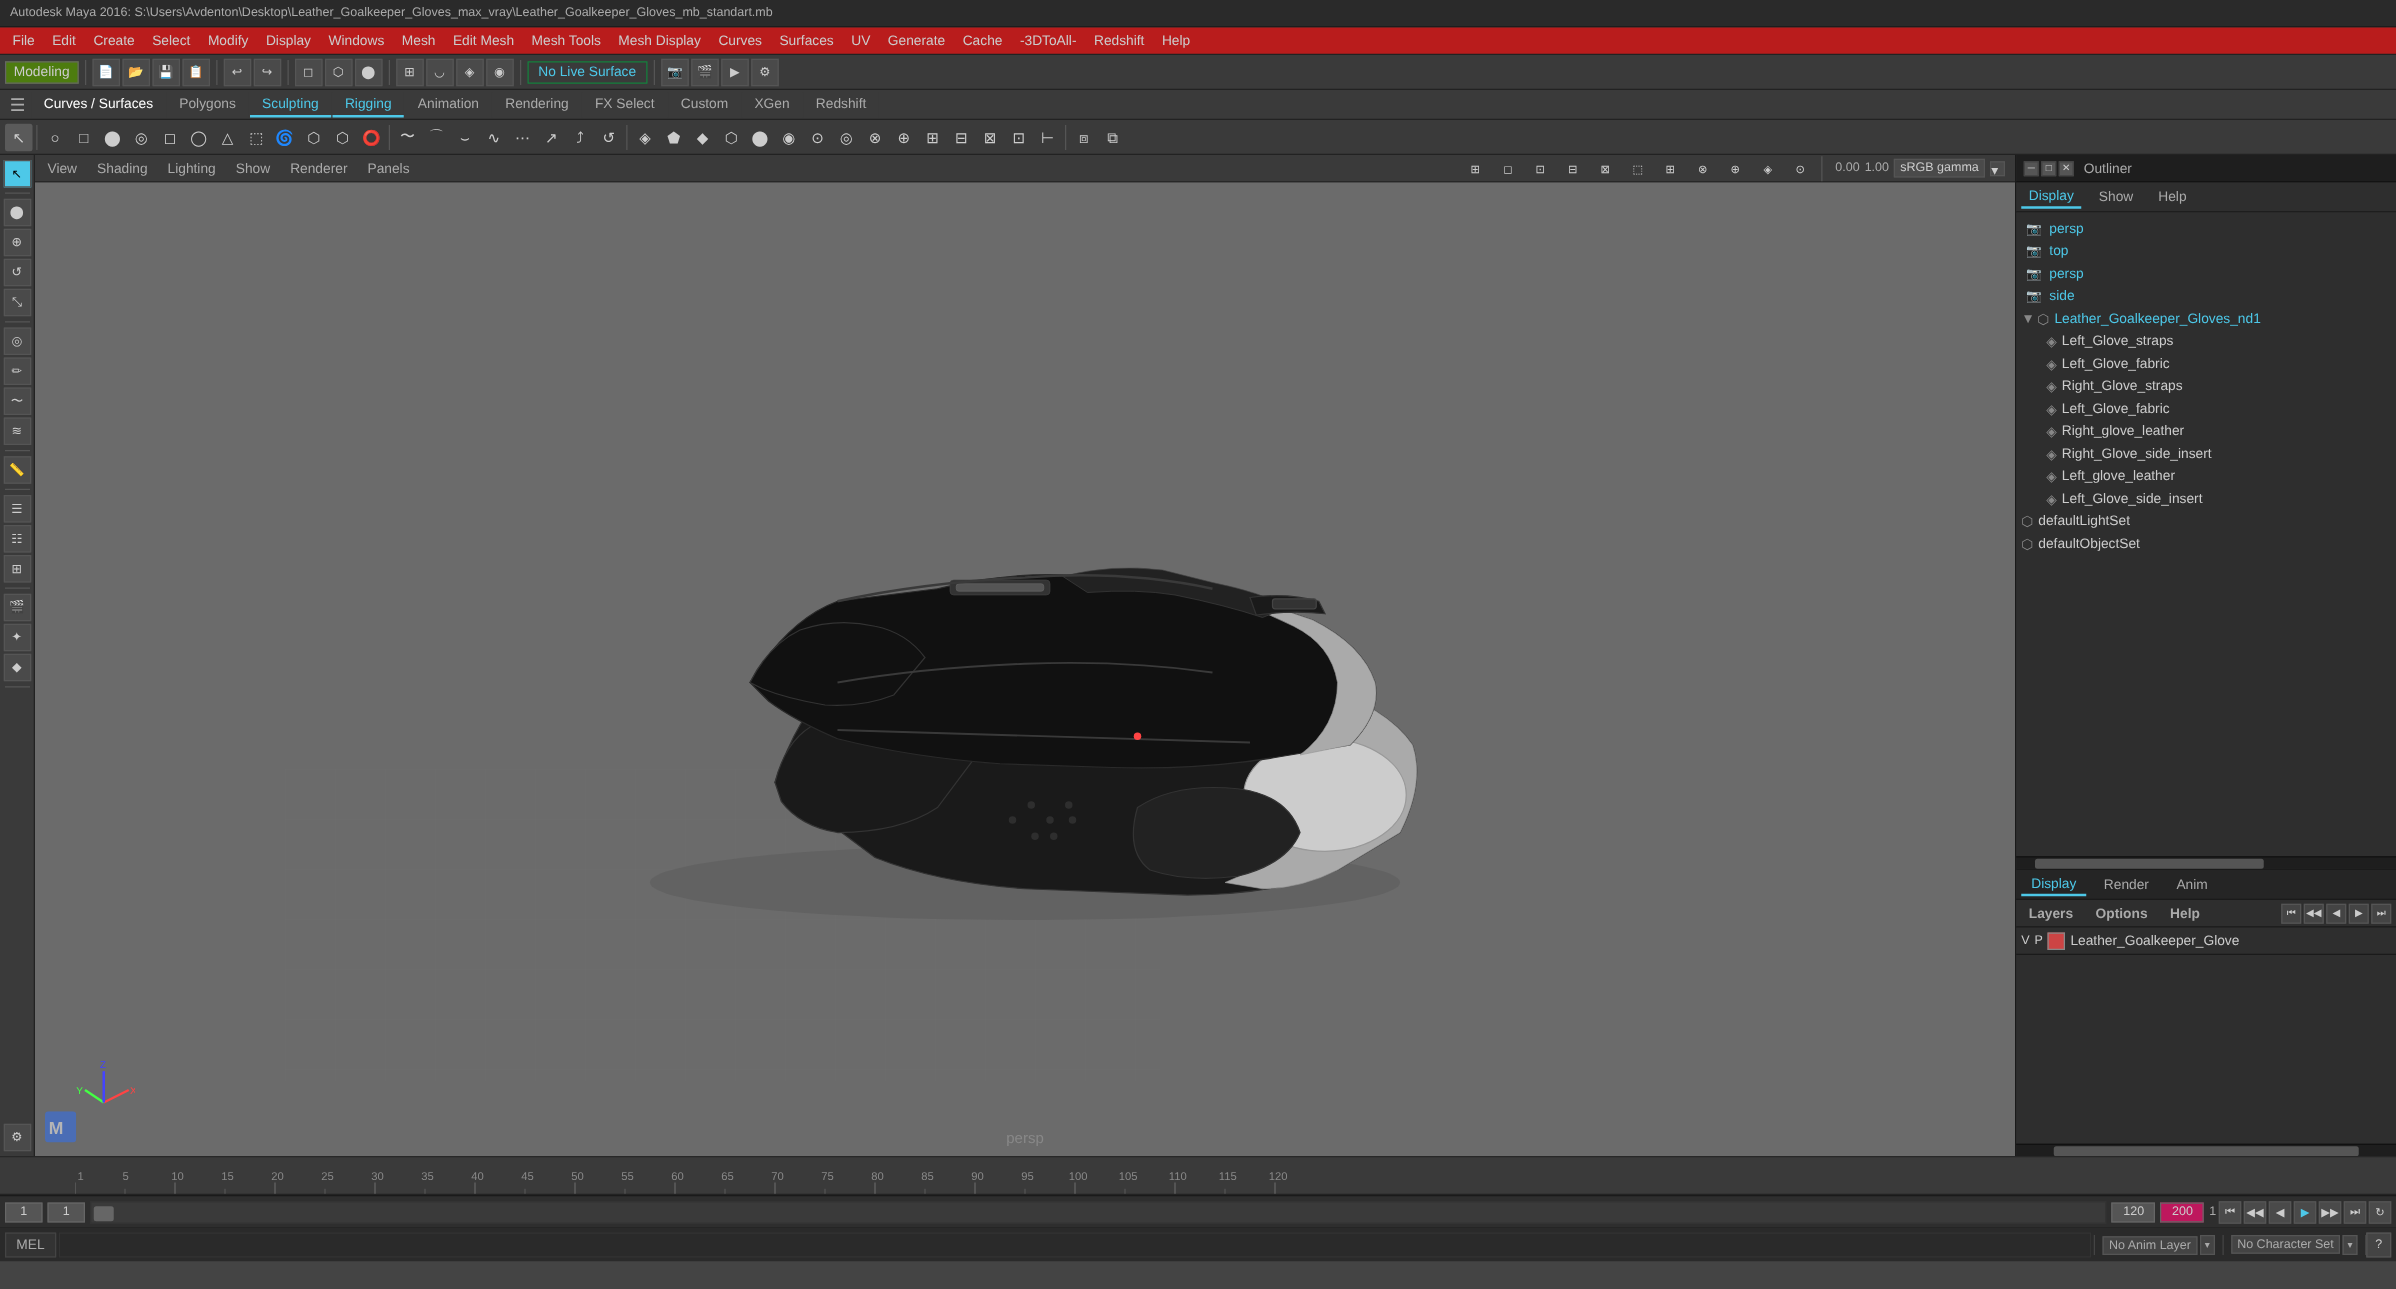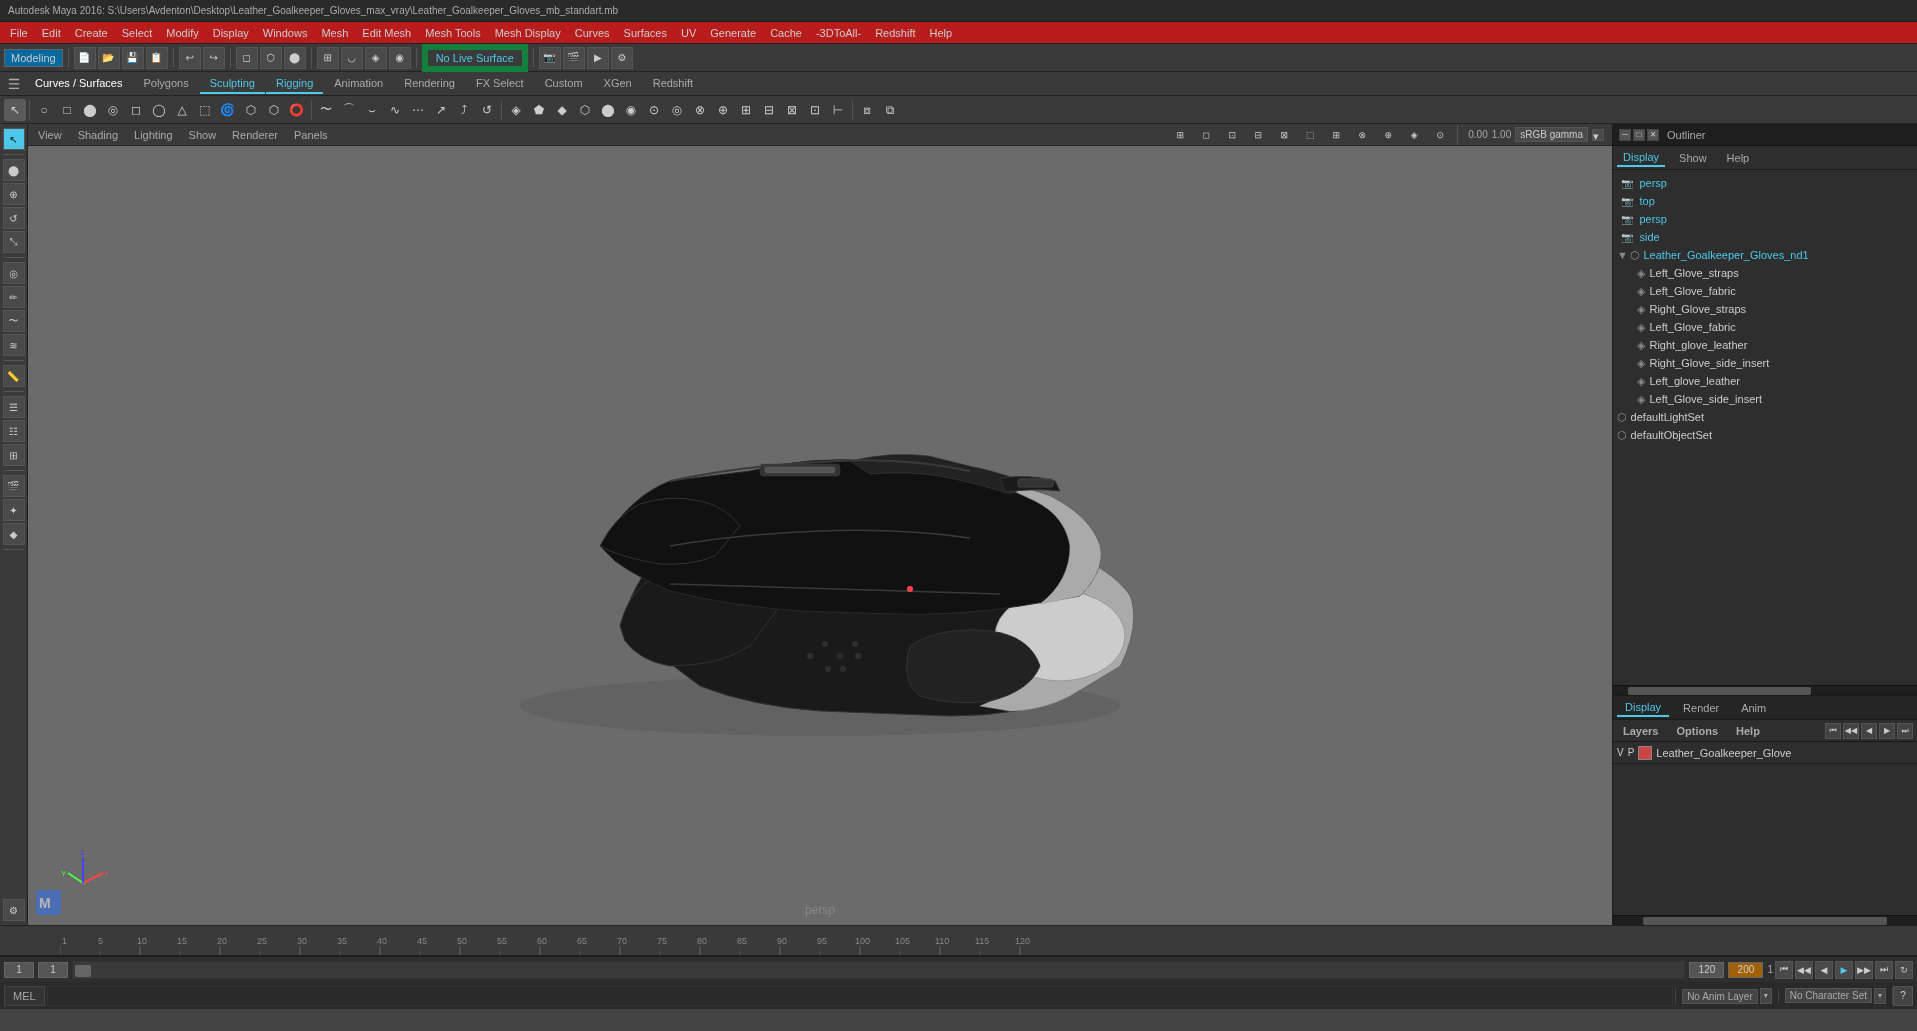--- a/index.html
+++ b/index.html
@@ -59,30 +59,30 @@
       border: 1px solid #555;
       display: flex;
       align-items: center;
       justify-content: center;
       cursor: pointer;
       font-size: 10px;
       color: #ccc;
     }
     .toolbar-separator { width: 1px; height: 20px; background: #555; margin: 0 3px; }
     .toolbar-label {
-      background: #0369a1;
+      background: #4d7c0f;
       border: 1px solid #666;
       padding: 2px 6px;
       font-size: 11px;
       color: #ccc;
       cursor: pointer;
     }
     .toolbar-live-surface {
       background: #3a3a3a;
-      border: 6px solid #15803d;
+      border: 1px solid #15803d;
       padding: 2px 8px;
       font-size: 11px;
       color: #4dc8e8;
       cursor: pointer;
     }
 
     
     #tab-row {
       height: 24px;
       background: #3a3a3a;
@@ -896,21 +896,21 @@
     <input class="playback-input" type="text" value="1" style="width: 30px; height: 16px; background: rgb(85, 85, 85); border: 1px solid rgb(102, 102, 102); color: rgb(204, 204, 204); font-size: 10px; text-align: center;">
     <input class="playback-input" type="text" value="1" style="width: 30px; height: 16px; background: rgb(85, 85, 85); border: 1px solid rgb(102, 102, 102); color: rgb(204, 204, 204); font-size: 10px; text-align: center;">
 
     <div style="flex:1; height:18px; background:#3a3a3a; border:1px solid #333; position:relative; cursor:pointer;">
 
       <div style="position:absolute; left:2px; top:3px; width:16px; height:12px; background:#666; border-radius:2px;"></div>
     </div>
 
     <input class="playback-input" type="text" value="120" style="width: 35px; height: 16px; background: rgb(85, 85, 85); border: 1px solid rgb(102, 102, 102); color: rgb(204, 204, 204); font-size: 10px; text-align: center;">
 
-    <div style="width:35px; height:16px; background:#a16207; border:1px solid #666; display:flex; align-items:center; justify-content:center; color:#ccc; font-size:10px;">200</div>
+    <div style="width:35px; height:16px; background:#be185d; border:1px solid #666; display:flex; align-items:center; justify-content:center; color:#ccc; font-size:10px;">200</div>
 
     <div id="playback-controls" style="display:flex; align-items:center; gap:2px; margin-left:auto;">
       <span style="color:#aaa; font-size:10px;">1</span>
       <div class="playback-btn">⏮</div>
       <div class="playback-btn">◀◀</div>
       <div class="playback-btn">◀</div>
       <div class="playback-btn" style="color:#4dc8e8;">▶</div>
       <div class="playback-btn">▶▶</div>
       <div class="playback-btn">⏭</div>
       <div class="playback-btn">↻</div>

